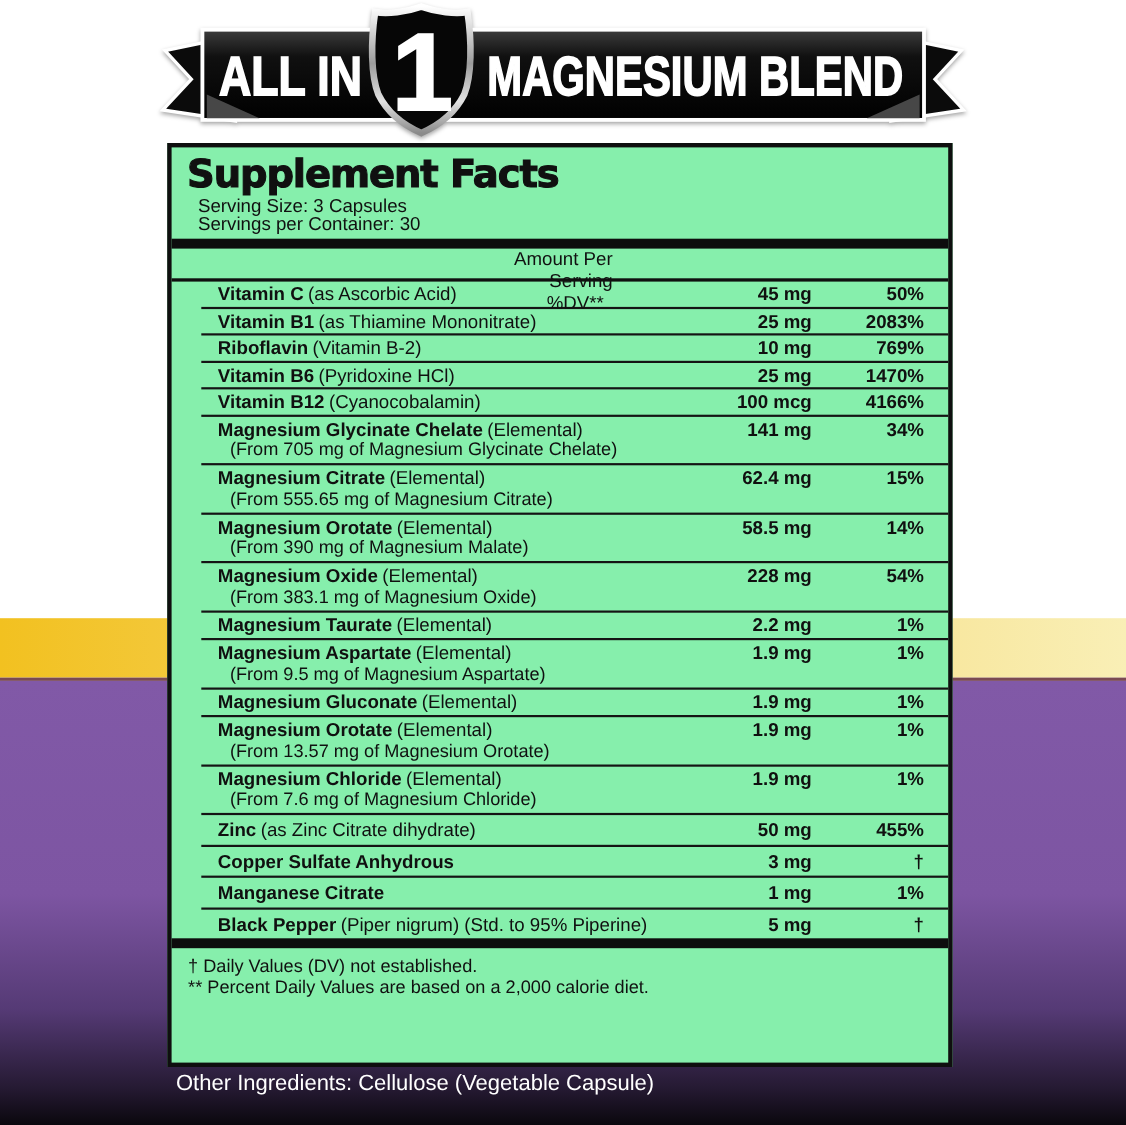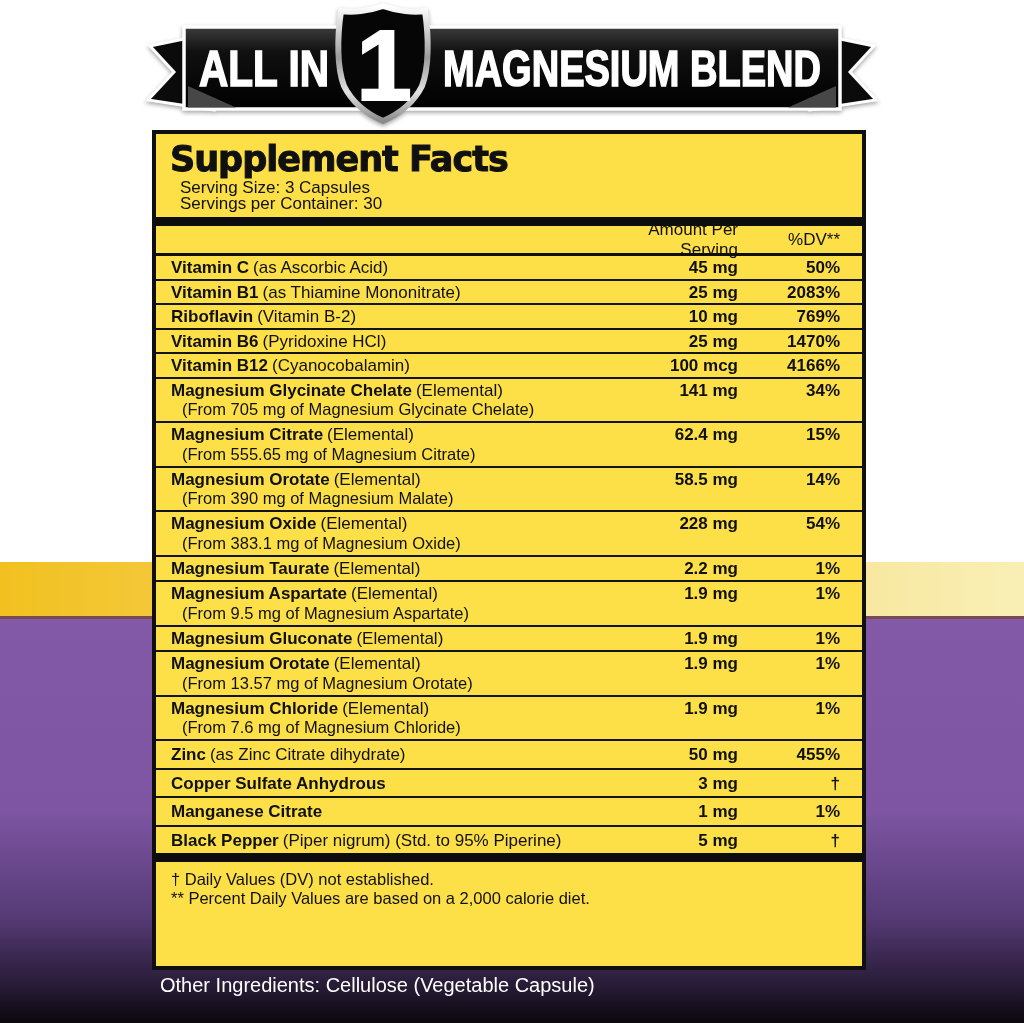--- a/index.html
+++ b/index.html
@@ -22,43 +22,43 @@
   
   .banner-svg {
     position:absolute; left:0; top:0; width:1024px; height:130px;
     filter:drop-shadow(0 2px 2px rgba(0,0,0,0.35));
   }
   .banner-svg text { font-family:"Liberation Sans", sans-serif; }
 
   
   .panel {
     position:absolute; left:152px; top:130px; width:714px; height:840px;
-    box-sizing:border-box; background:#fde047; border:4px solid #0f0f0f;
+    box-sizing:border-box; background:#86efac; border:4px solid #0f0f0f;
   }
   .panel-title {
     font-family:"DejaVu Sans", sans-serif; font-weight:bold; font-size:35px;
     line-height:38px; letter-spacing:-1px; margin:6px 0 2px 14px;
     -webkit-text-stroke:1px #101010;
   }
   .serving-line { font-size:17px; line-height:16px; margin-left:24px; }
   .thick-bar { height:9px; background:#0d0d0d; margin-top:5px; }
   .thick-bar.bottom { margin-top:0; }
 
   .header-row {
     display:flex; align-items:center; height:27px; padding-right:22px;
-    border-bottom:3.5px solid #0f0f0f; font-size:17px;
+    border-bottom:3.5px solid #0f0f0f; font-size:17px;flex-direction:column;
   }
   .col-name { flex:1; padding-left:15px; }
   .col-amt  { width:118px; text-align:right; font-weight:bold; flex:none; }
   .col-dv   { width:102px; text-align:right; font-weight:bold; flex:none; }
   .header-row .col-amt, .header-row .col-dv { font-weight:normal; }
 
   .row {
     display:flex; align-items:flex-start; border-top:2.5px solid #141414;
-    padding:2px 22px 1px 0; font-size:17px; line-height:19.5px;
+    padding:2px 22px 1px 0; font-size:17px; line-height:19.5px;margin-left:27px;
   }
   #rows .row:first-child { border-top:none; }
   .row .name { font-weight:bold; }
   .row .det  { margin-left:4px; }
   .row .sub  { font-size:16.5px; line-height:19px; padding-left:11px; font-weight:normal; }
   .row.two   { padding-bottom:2px; }
   #rows .row:nth-child(n+15) { padding-top:4px; padding-bottom:3px; }
 
   .footnotes { padding:8px 0 0 15px; font-size:16.5px; line-height:19px; }
 

